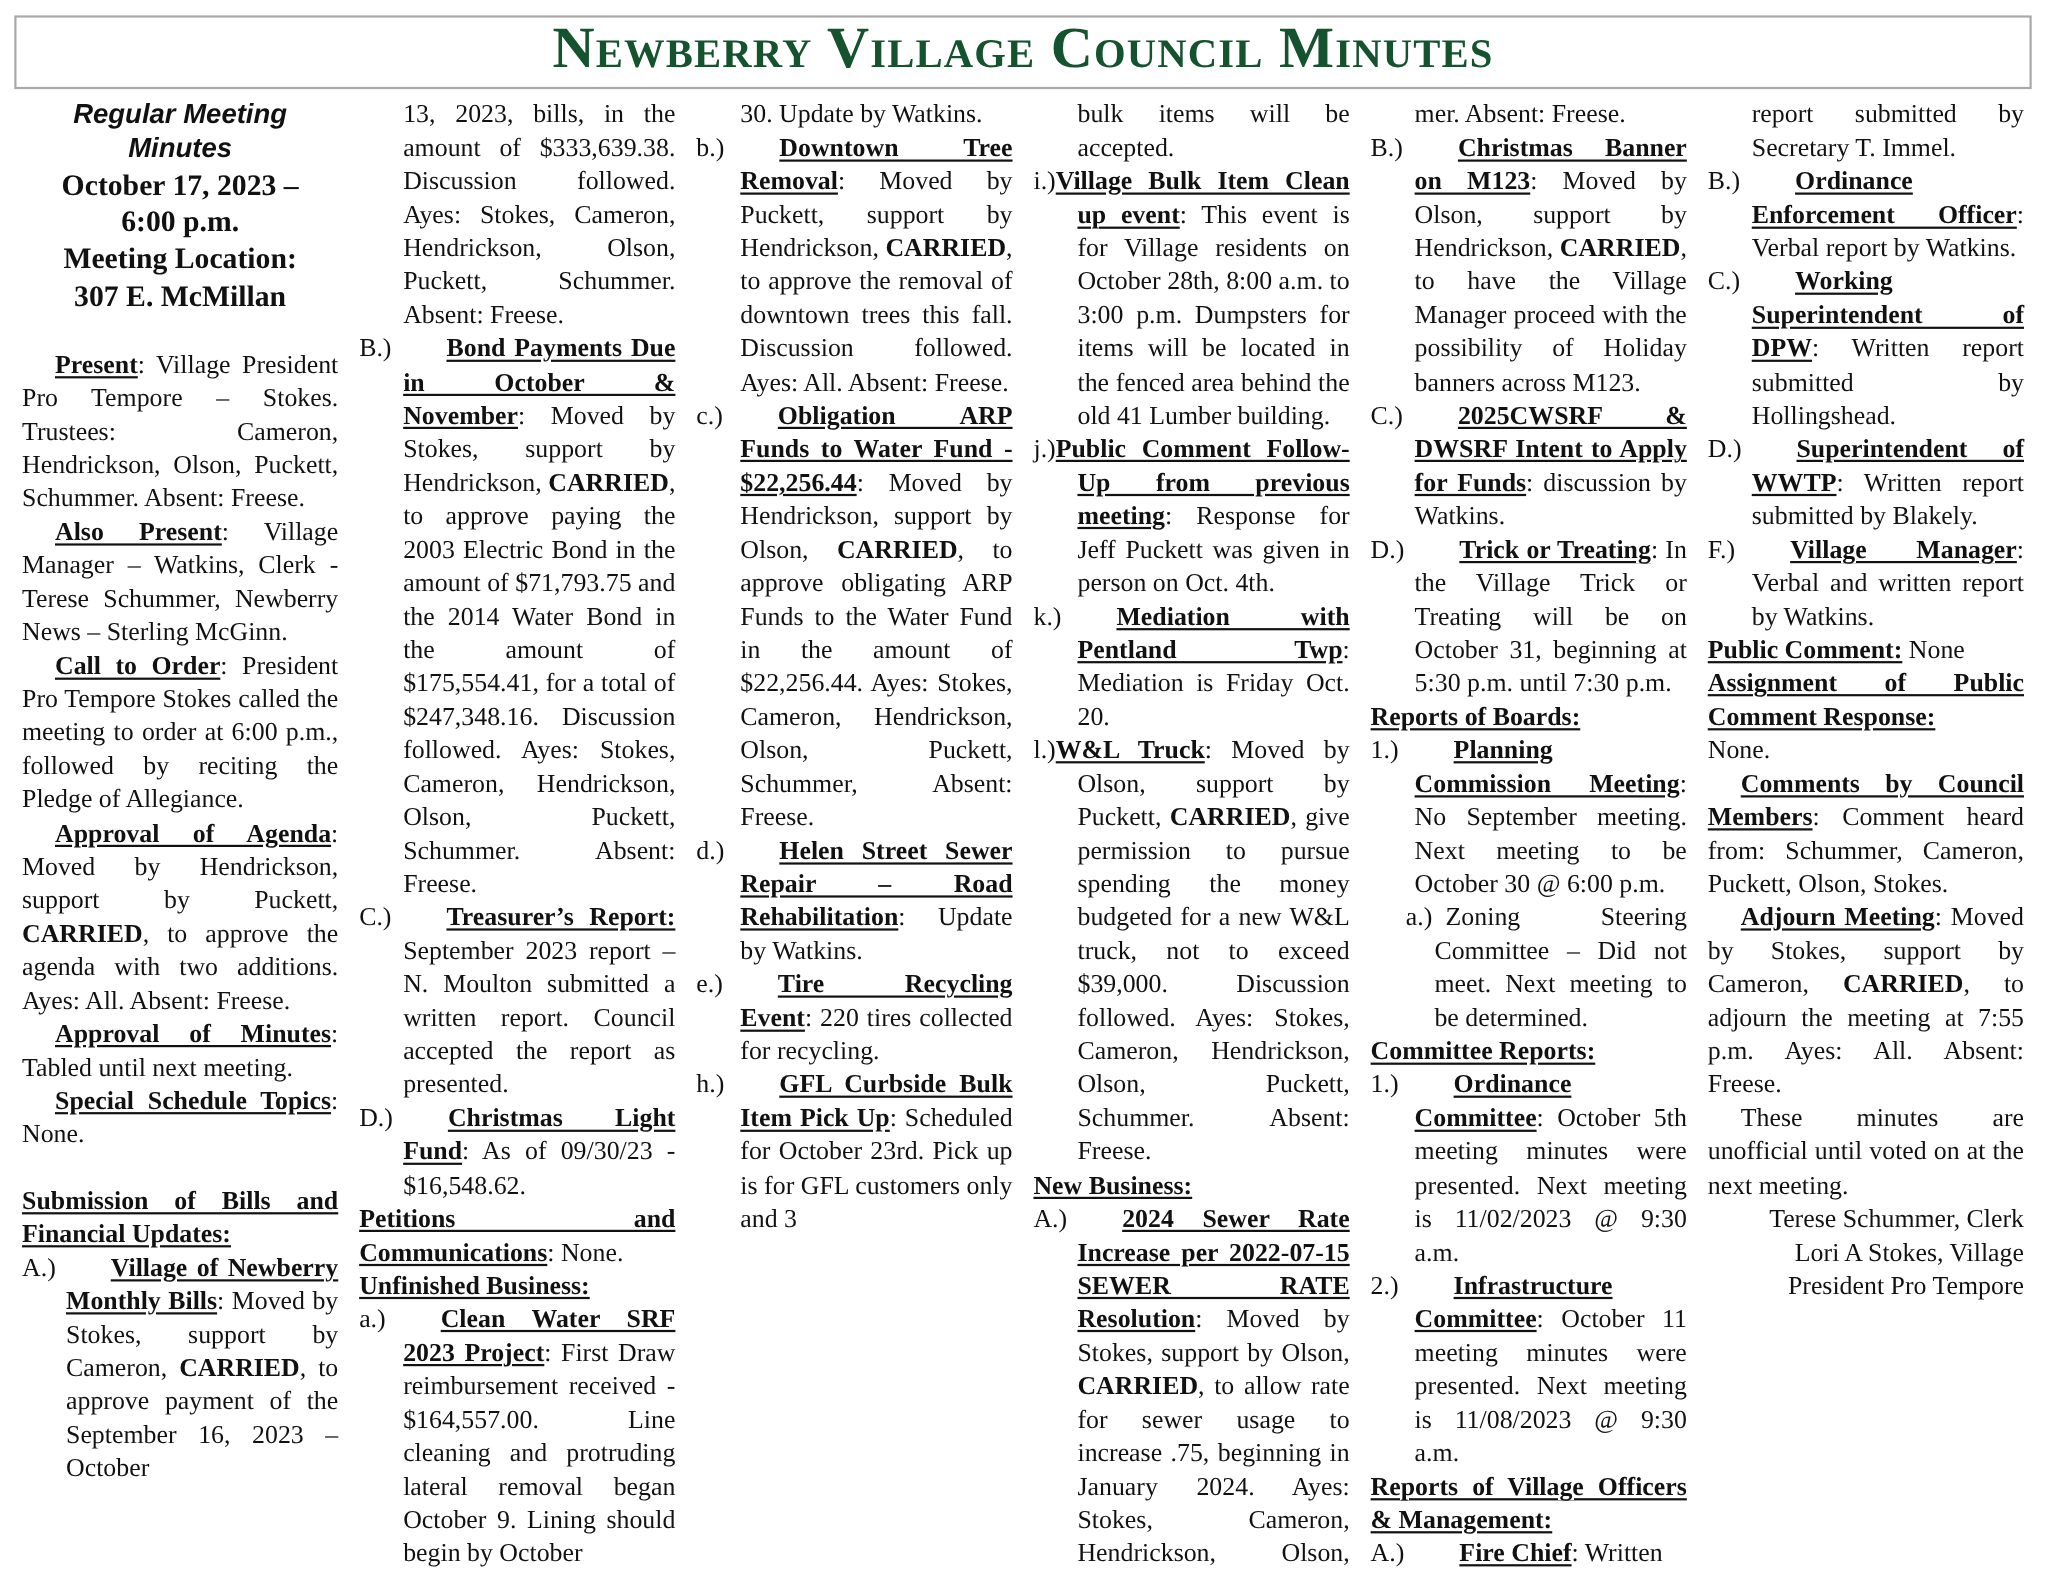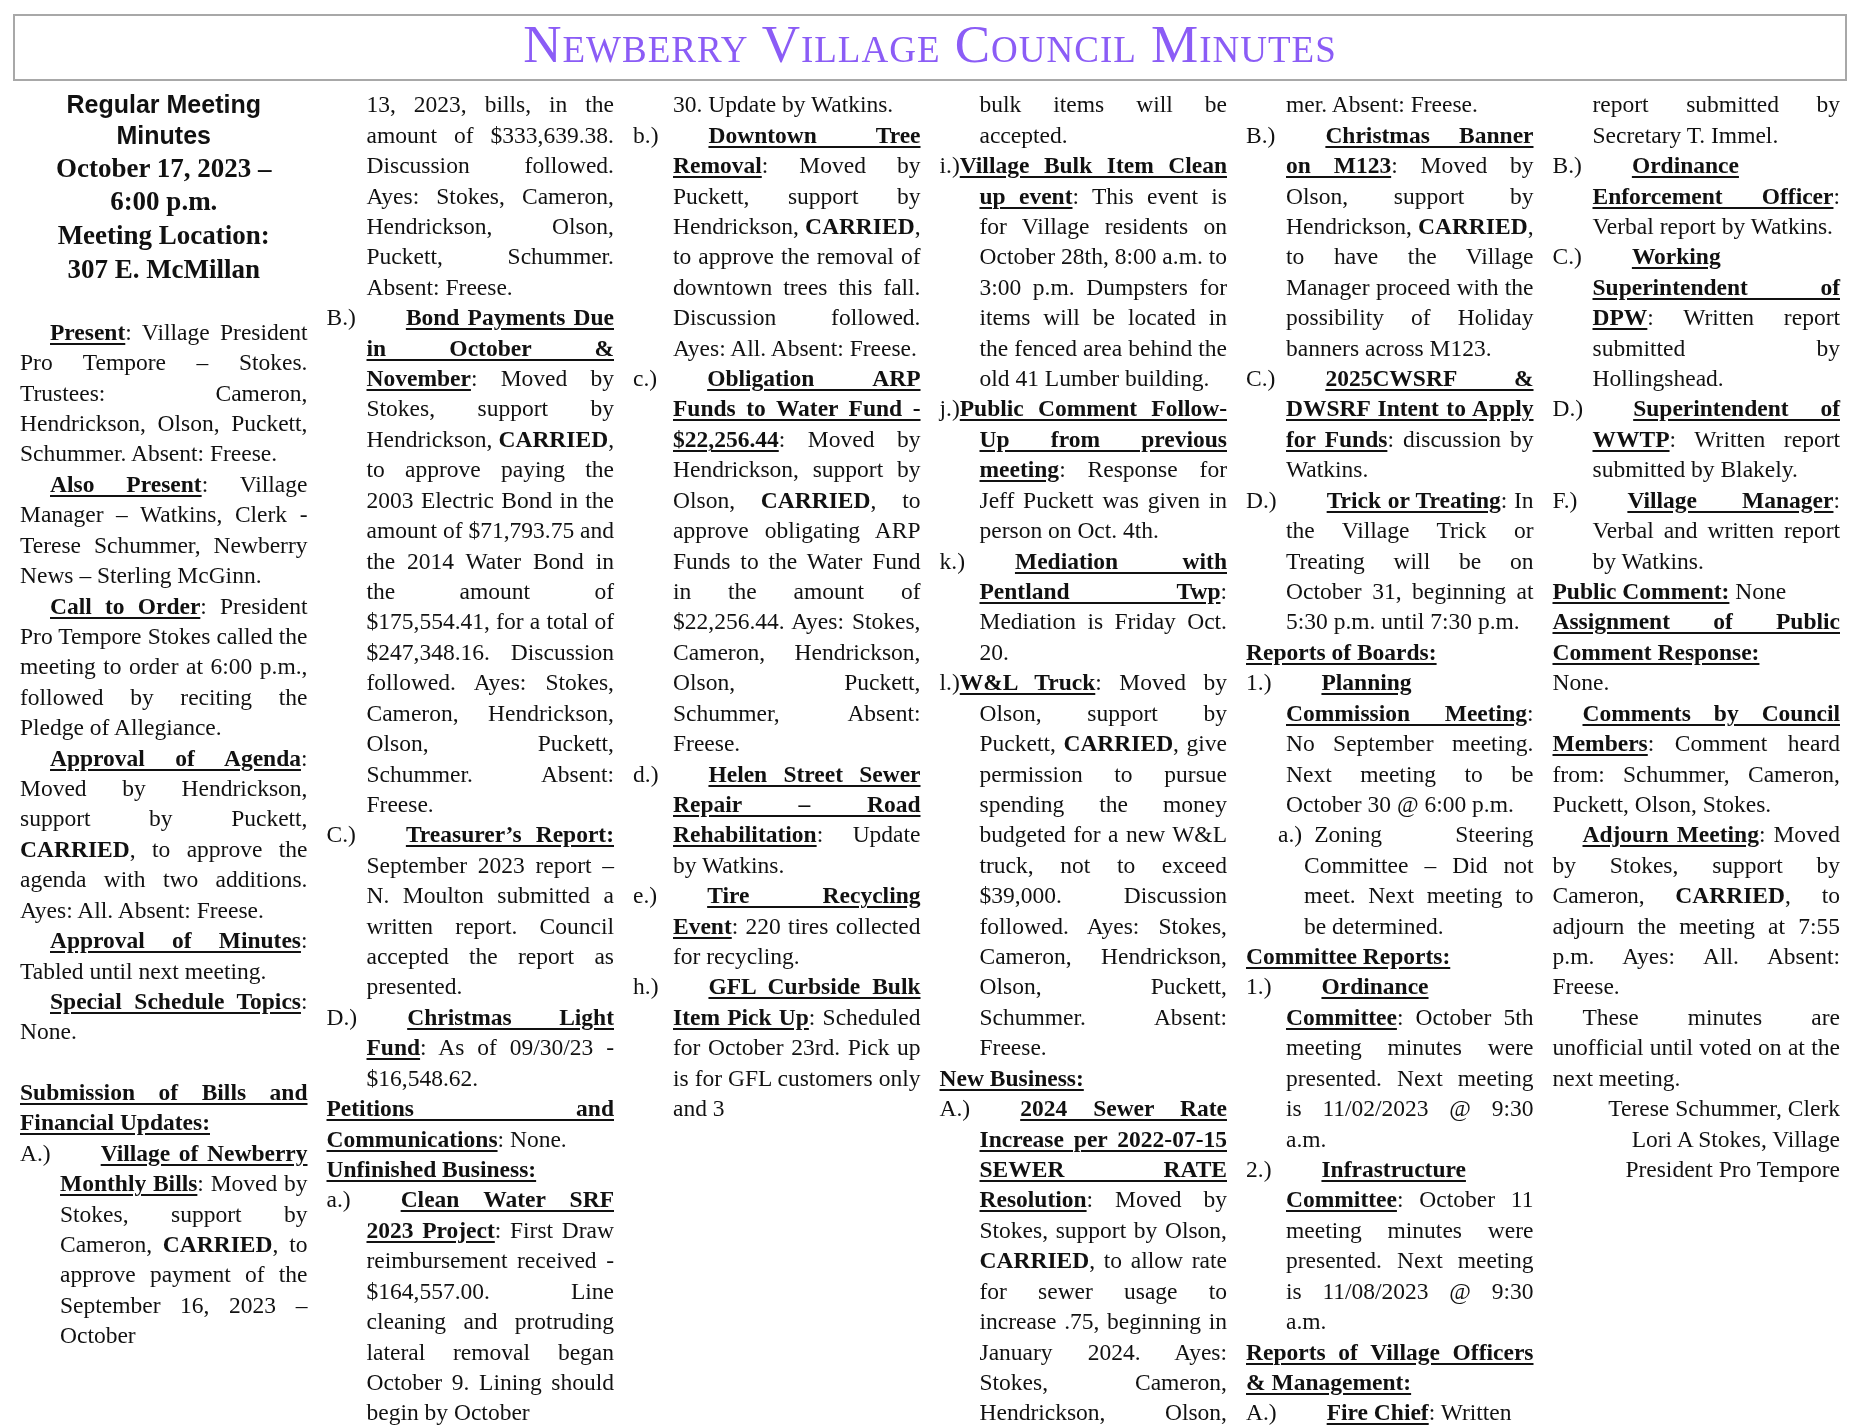--- a/index.html
+++ b/index.html
@@ -5,38 +5,38 @@
   html,body{margin:0;padding:0;}
   body{
     width:1860px;height:1428px;overflow:hidden;background:#ffffff;color:#111111;
     font-family:"Liberation Serif",serif;font-size:23.5px;line-height:1.295;
   }
   .titlebox{
     margin:14px 13px 8px 13px;border:2px solid #a8a8a8;background:#ffffff;
     padding:0 0 6px 0;
   }
   .page-title{
-    text-align:center;font-weight:normal;font-variant:small-caps;
+    text-align:center;font-weight:bold;font-variant:small-caps;
     font-family:"Liberation Serif",serif;font-size:53px;line-height:1.08;
-    letter-spacing:1px;margin:0;color:#8b5cf6;
+    letter-spacing:1px;margin:0;color:#14532d;
   }
   .columns{display:flex;gap:19px;padding:0 20px;align-items:flex-start;}
   .col{flex:1 1 0;min-width:0;}
   .para{text-align:justify;}
   .ind{text-indent:30px;}
   .heading{text-align:justify;}
   .cont{padding-left:40px;text-align:justify;}
   .li{padding-left:40px;text-indent:-40px;text-align:justify;}
   .li2{padding-left:58px;text-indent:-26px;text-align:justify;}
   .tabgap{display:inline-block;width:50px;}
   .tabgap2{display:inline-block;width:12px;}
   .b{font-weight:bold;}
   .u{text-decoration:underline;text-decoration-thickness:2px;text-underline-offset:3px;font-weight:bold;}
   .center{text-align:center;font-weight:bold;font-size:27px;line-height:1.25;}
-  .center .sans{font-family:"Liberation Sans",sans-serif;font-size:25px;}
+  .center .sans{font-family:"Liberation Sans",sans-serif;font-size:25px;font-style:italic;}
   .gap{height:30px;}
   .rightline{text-align:right;}
 </style>
 </head>
 <body>
 
 <div class="titlebox">
   <h1 class="page-title">Newberry Village Council Minutes</h1>
 </div>
 

